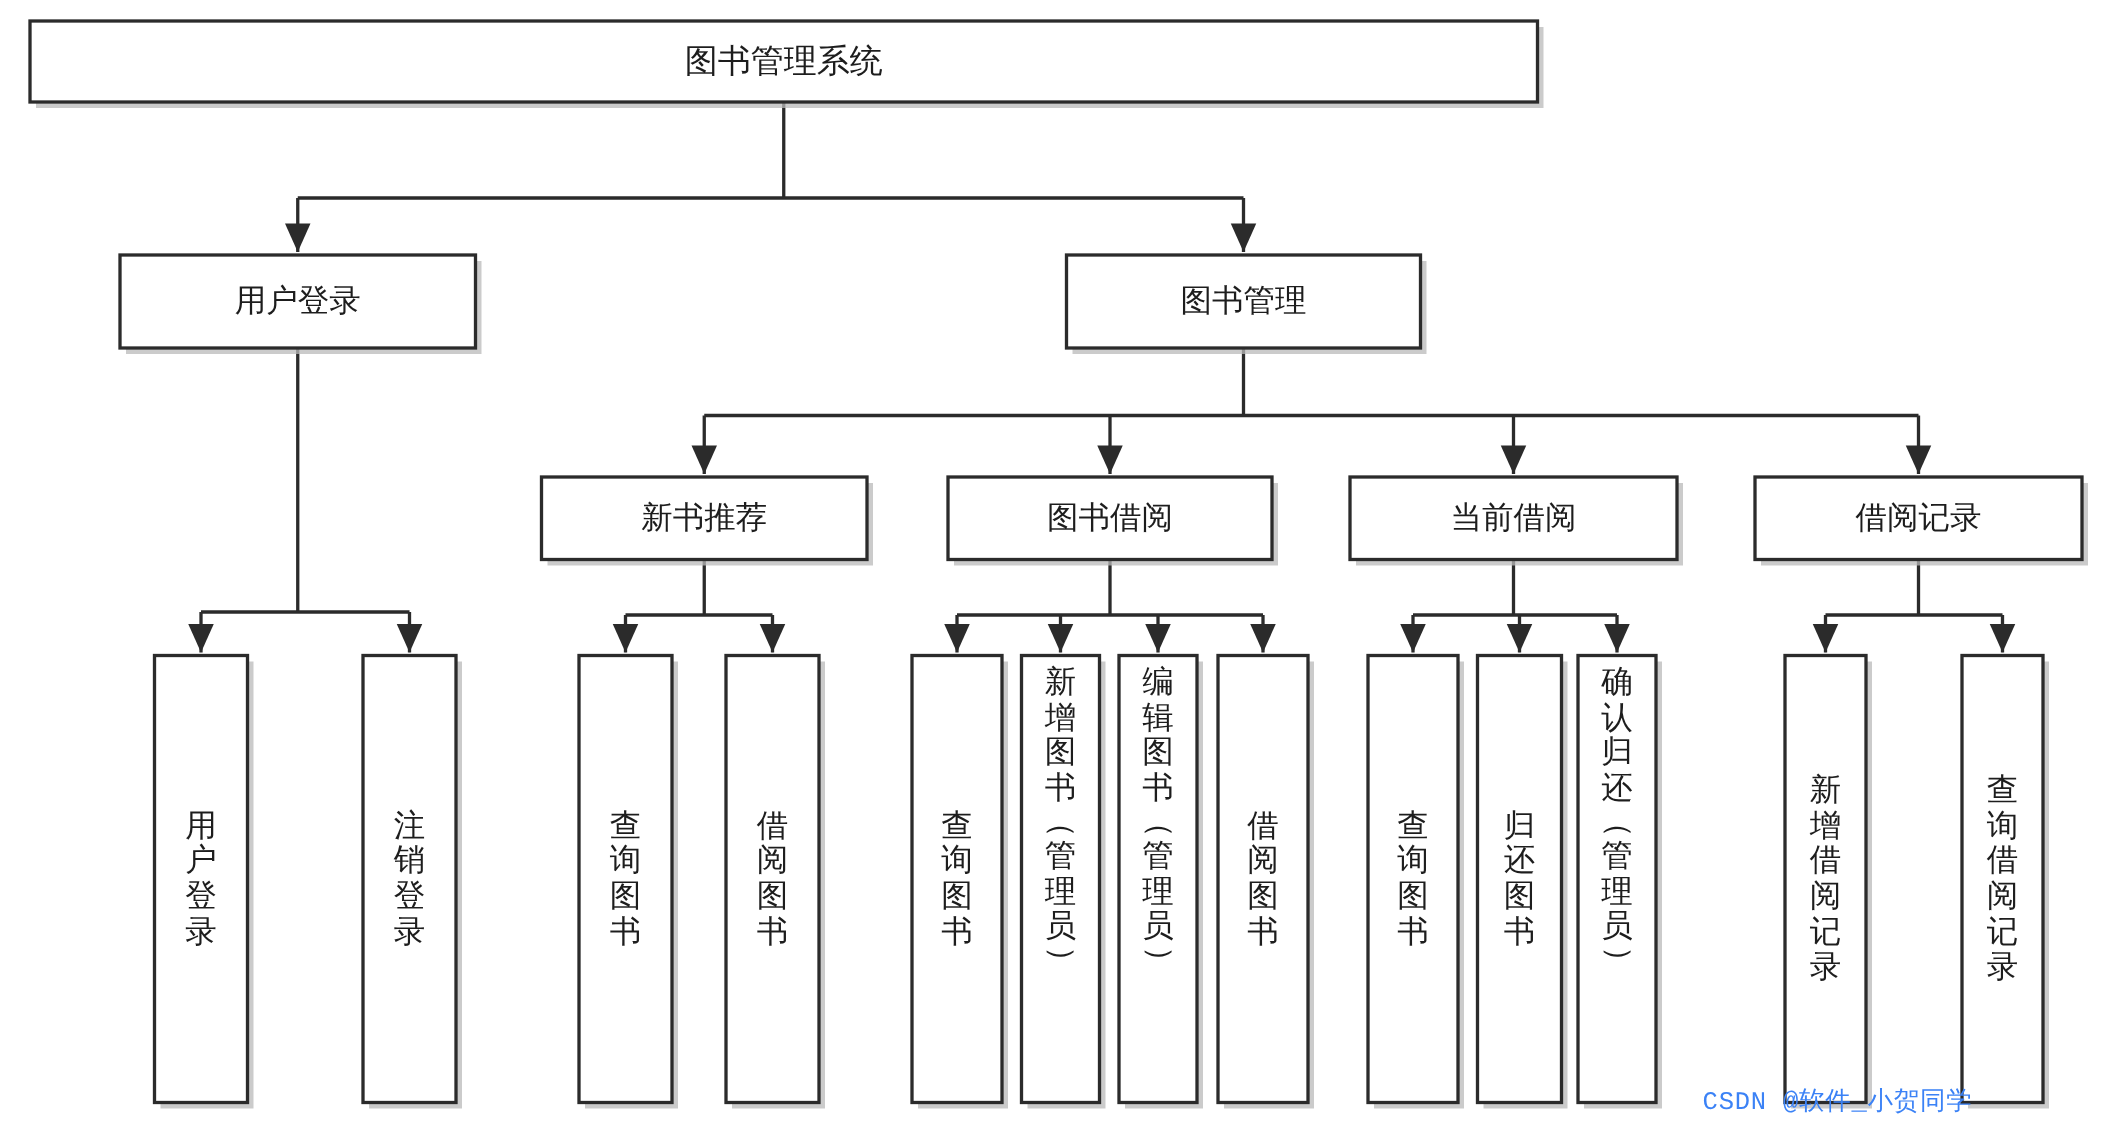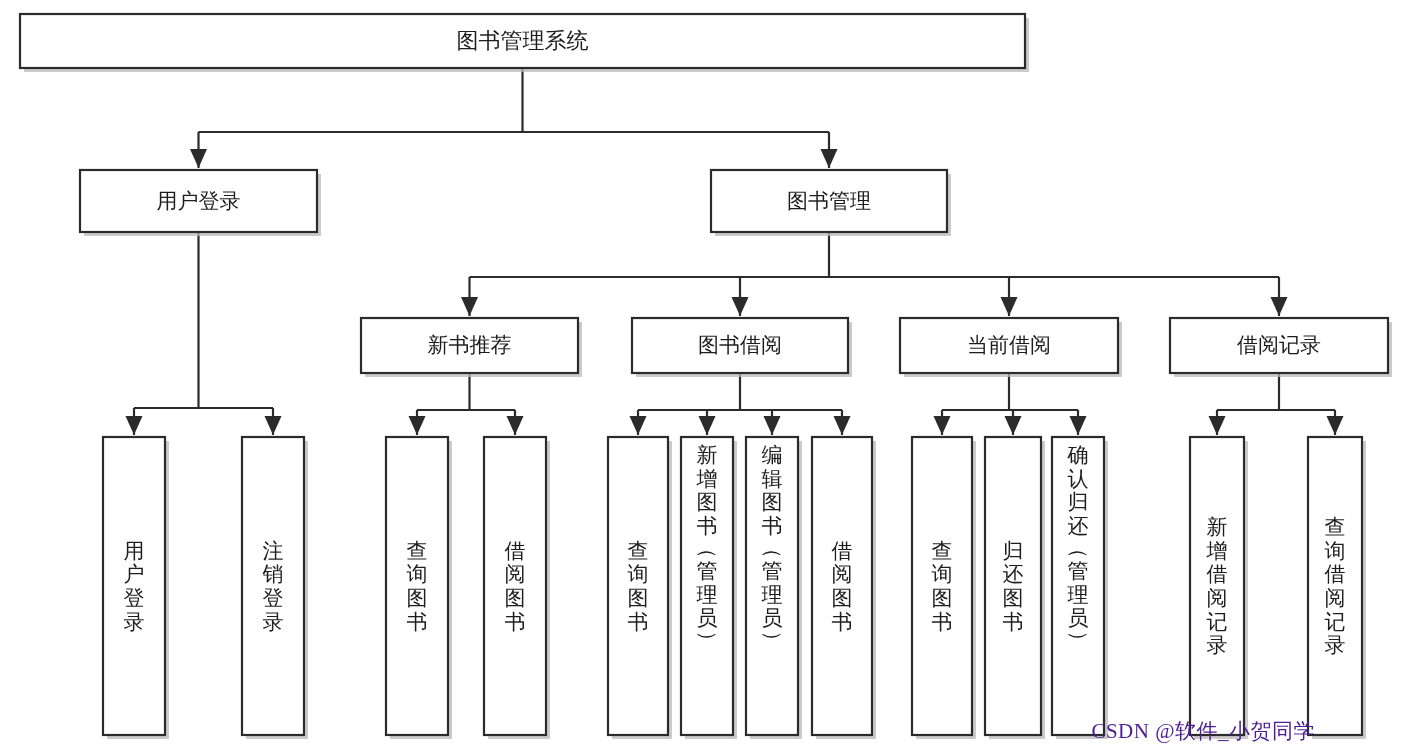--- a/index.html
+++ b/index.html
@@ -76,23 +76,23 @@
     text-align: center;
     white-space: pre;
   }
   .vtext span.ch {
     display: block;
   }
   .watermark {
     position: absolute;
     right: 6px;
     bottom: 2px;
-    font-family: Liberation Serif, serif;
-    font-size: 21px;
-    color: #4c1d95;
+    font-family: Liberation Mono, monospace;
+    font-size: 17px;
+    color: #3b82f6;
     letter-spacing: 0.5px;
     white-space: pre;
   }
 </style>
 </head>
 <body>
 
 <div id="diagram-root">
   <svg class="diagram-canvas" viewBox="0 0 1405 747">
     <g id="connectors-layer">

